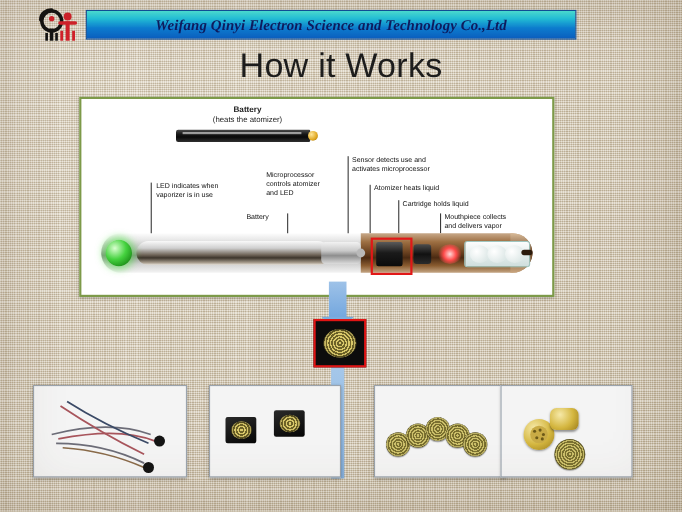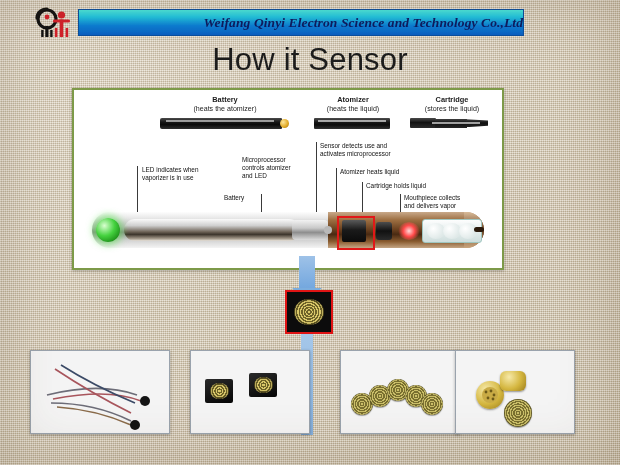--- a/index.html
+++ b/index.html
@@ -19,21 +19,21 @@
   }
   #vig{position:absolute;inset:0;box-shadow:inset 0 0 60px rgba(90,70,40,.22);pointer-events:none;}
 
   
   #header{position:absolute;left:0;top:0;width:620px;height:42px;}
   #logo{position:absolute;left:34px;top:6px;width:42px;height:33px;}
   #banner{
     position:absolute;left:78px;top:9px;width:444px;height:25px;
     background:linear-gradient(180deg,#49e6dc 0%, #1fc4e0 28%, #0a7fd6 62%, #0a5fc2 100%);
     border:1px solid #0a4f9e;
-    display:flex;align-items:center;justify-content:flex-end;
+    display:flex;align-items:center;justify-content:center;
   }
   #banner-text{
     font-family:"Liberation Serif", serif;
     font-weight:bold;font-style:italic;font-size:13.5px;color:#0b1a60;
     white-space:nowrap;letter-spacing:.1px;
   }
 
   
   #page-title{
     position:absolute;left:0;top:42px;width:620px;text-align:center;
@@ -156,53 +156,35 @@
       <rect x="20.8" y="22" width="2.6" height="9" fill="#d4202a"></rect>
       <rect x="31.6" y="22" width="2.6" height="9" fill="#d4202a"></rect>
     </svg>
   </div>
 
   <div id="banner">
     <span id="banner-text">Weifang Qinyi Electron Science and Technology Co.,Ltd</span>
   </div>
 </div>
 
-<div id="page-title">How it Sensor</div>
+<div id="page-title">How it Works</div>
 
 <div id="panel">
 
   <div class="part" style="left:86px;top:6px;width:130px;">
     <div class="pname">Battery</div>
     <div class="pdesc">(heats the atomizer)</div>
     <div class="pic">
       <div class="bat-body"></div>
         <div class="bat-shine"></div>
         <div class="bat-tip"></div>
     </div>
   </div>
 
-  <div class="part" style="left:224px;top:6px;width:110px;">
-    <div class="pname">Atomizer</div>
-    <div class="pdesc">(heats the liquid)</div>
-    <div class="pic" style="margin-left:16px;">
-      <div class="atm-body"></div>
-        <div class="atm-shine"></div>
-    </div>
-  </div>
-
-  <div class="part" style="left:326px;top:6px;width:104px;">
-    <div class="pname">Cartridge</div>
-    <div class="pdesc">(stores the liquid)</div>
-    <div class="pic" style="margin-left:10px;">
-      <div class="crt-back"></div>
-        <div class="crt-mid"></div>
-        <div class="crt-tip"></div>
-        <div class="crt-shine"></div>
-    </div>
-  </div>
+
 
 
   <div class="callout" style="left:68px;top:76px;">
     <div>LED indicates when</div>
     <div>vaporizer is in use</div>
   </div>
   <div class="leader" style="left:63px;top:76px;height:48px;"></div>
 
   <div class="callout" style="left:168px;top:66px;">
     <div>Microprocessor</div>

